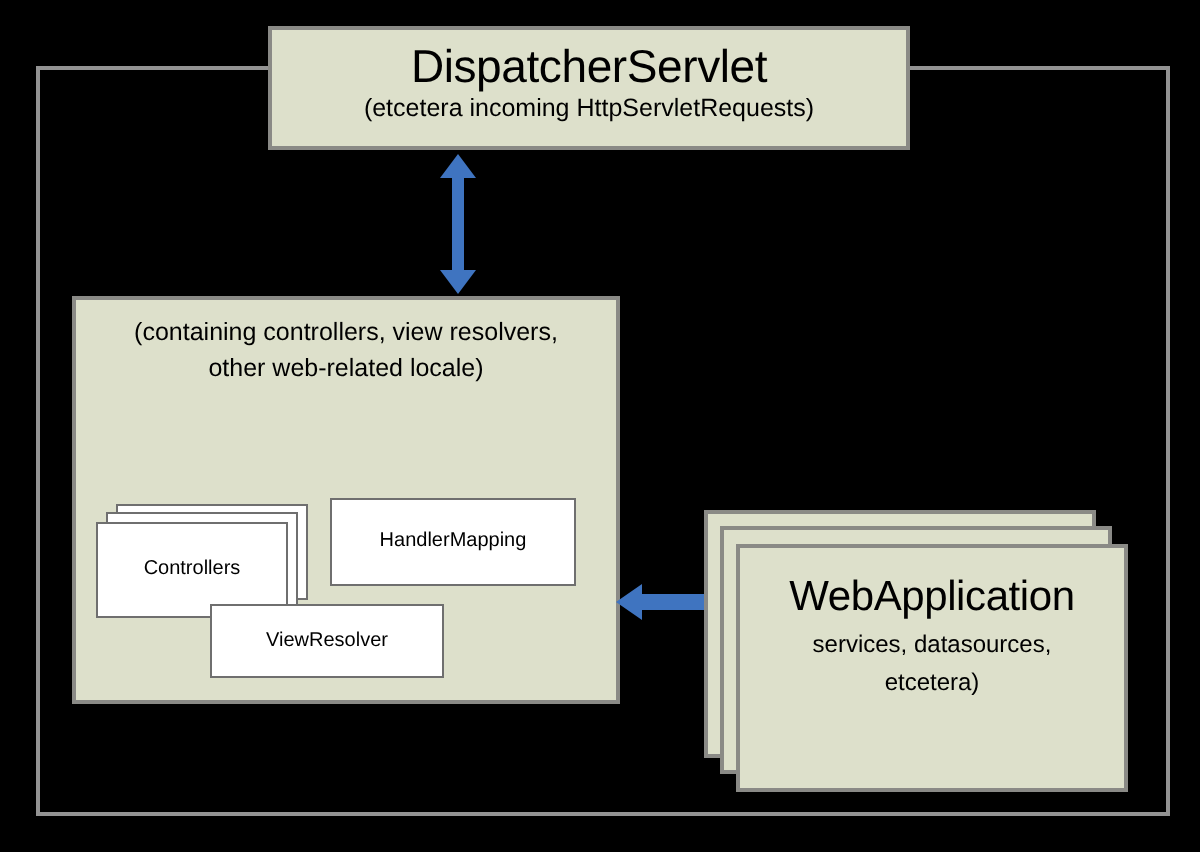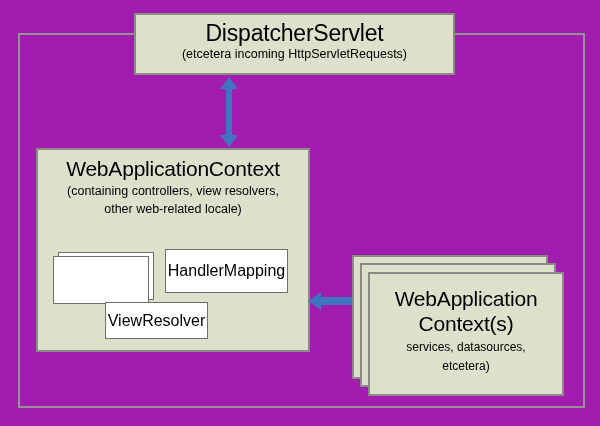--- a/index.html
+++ b/index.html
@@ -8,21 +8,21 @@
     background: #ffffff;
   }
   body {
     font-family: "Liberation Sans", sans-serif;
     -webkit-font-smoothing: antialiased;
   }
   #canvas {
     position: relative;
     width: 600px;
     height: 426px;
-    background: #a21caf;
+    background: #000000;
     overflow: hidden;
   }
 
   
   .outer-frame {
     position: absolute;
     left: 18px;
     top: 33px;
     width: 567px;
     height: 375px;
@@ -63,21 +63,21 @@
   }
   .sub {
     font-size: 12.5px;
     line-height: 15px;
   }
   .sub-sm {
     font-size: 12px;
     line-height: 14.5px;
   }
   .lbl {
-    font-size: 16px;
+    font-size: 10px;
     line-height: 16px;
   }
 
   
   #dispatcher {
     left: 134px;
     top: 13px;
     width: 321px;
     height: 62px;
     padding-top: 5px;
@@ -97,21 +97,21 @@
   #ctrl-front {
     left: 48px; top: 261px; width: 96px; height: 48px;
     display: flex; align-items: center; justify-content: center;
   }
 
   #handlermapping {
     left: 165px; top: 249px; width: 123px; height: 44px;
     display: flex; align-items: center; justify-content: center;
   }
   #viewresolver {
-    left: 105px; top: 302px; width: 103px; height: 37px;
+    left: 105px; top: 302px; width: 117px; height: 37px;
     display: flex; align-items: center; justify-content: center;
   }
 
   
   #rctx-back2 { left: 352px; top: 255px; width: 196px; height: 124px; }
   #rctx-back1 { left: 360px; top: 263px; width: 196px; height: 124px; }
   #rctx-front {
     left: 368px; top: 272px; width: 196px; height: 124px;
     padding-top: 12px;
   }
@@ -146,44 +146,45 @@
     <div class="sub">(etcetera incoming HttpServletRequests)</div>
   </div>
 
   <div class="arrow-v">
     <svg class="arrow-shape" width="22" height="70" viewBox="0 0 22 70" xmlns="http://www.w3.org/2000/svg">
       <polygon points="11,0 20,12 14,12 14,58 20,58 11,70 2,58 8,58 8,12 2,12" fill="#3f74c0"></polygon>
     </svg>
   </div>
 
   <div class="box" id="wac">
-    <div class="title-md">WebApplicationContext</div>
     <div class="sub">(containing controllers, view resolvers,</div>
     <div class="sub">other web-related locale)</div>
   </div>
 
   <div class="box-white" id="ctrl-back2"></div>
   <div class="box-white" id="ctrl-back1"></div>
+  <div class="box-white" id="ctrl-front">
+    <span class="lbl">Controllers</span>
+  </div>
 
   <div class="box-white" id="handlermapping">
     <span class="lbl">HandlerMapping</span>
   </div>
 
   <div class="box-white" id="viewresolver">
     <span class="lbl">ViewResolver</span>
   </div>
 
   <div class="arrow-h">
     <svg class="arrow-shape" width="62" height="24" viewBox="0 0 62 24" xmlns="http://www.w3.org/2000/svg">
       <polygon points="0,12 13,3 13,8 49,8 49,3 62,12 49,21 49,16 13,16 13,21" fill="#3f74c0"></polygon>
     </svg>
   </div>
 
   <div class="box" id="rctx-back2"></div>
   <div class="box" id="rctx-back1"></div>
   <div class="box" id="rctx-front">
     <div class="title-md">WebApplication</div>
-    <div class="title-md">Context(s)</div>
     <div class="sub-sm">services, datasources,</div>
     <div class="sub-sm">etcetera)</div>
   </div>
 
 </div>
 
 </body></html>

